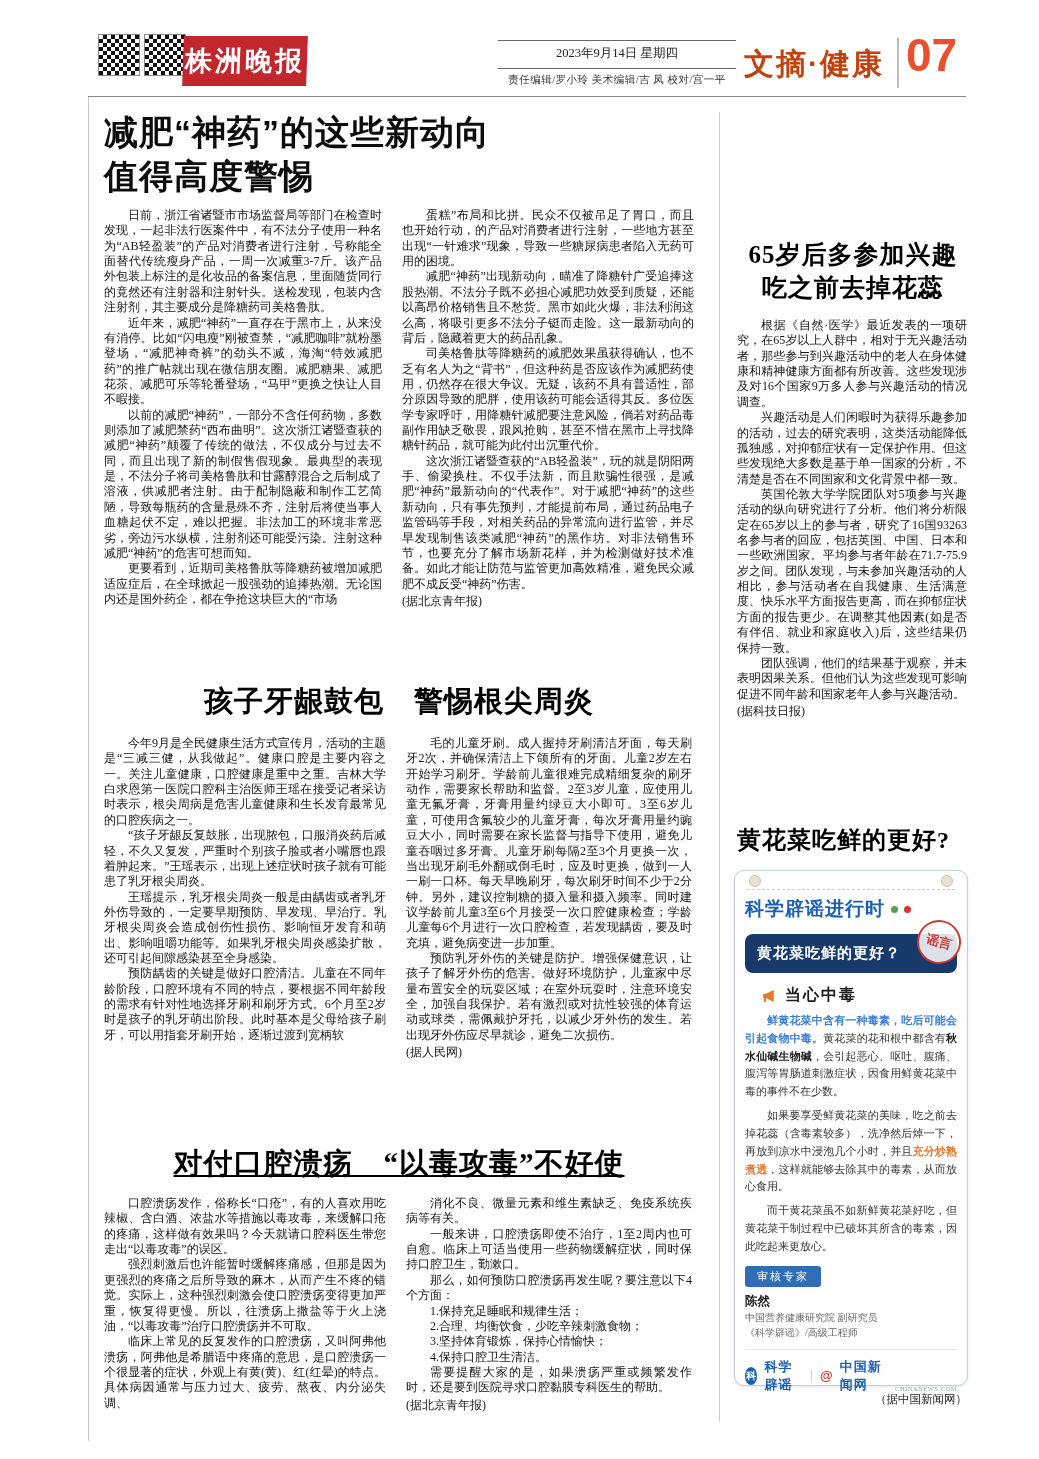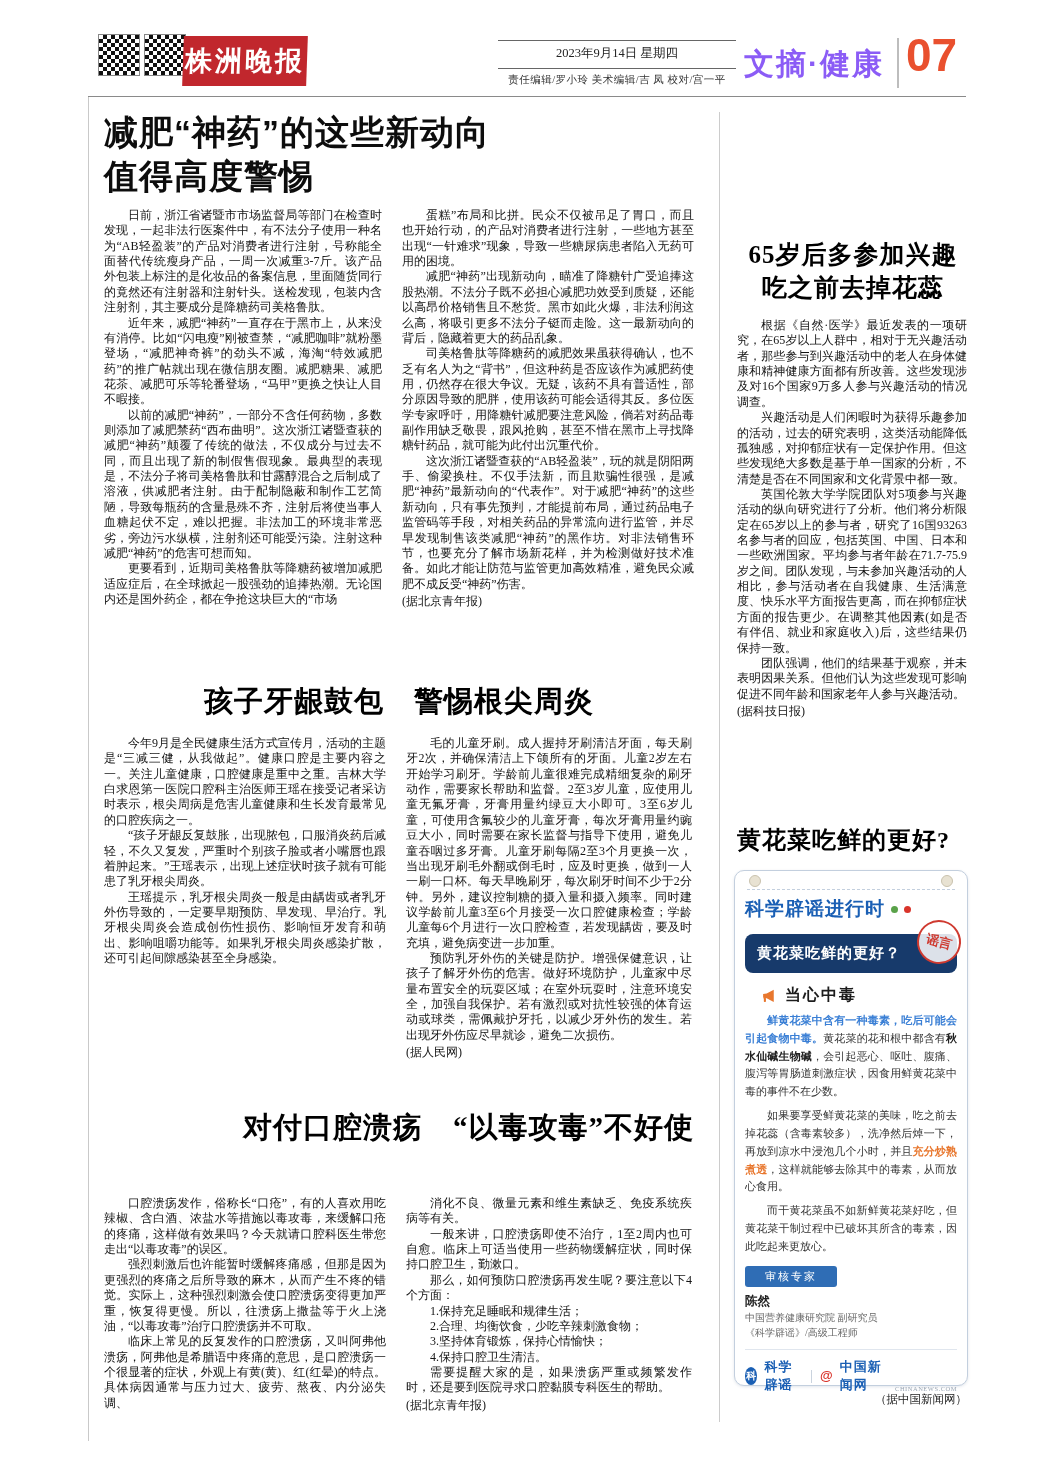--- a/index.html
+++ b/index.html
@@ -14,21 +14,21 @@
                        linear-gradient(45deg,#111 25%,#fff 25%,#fff 75%,#111 75%);
       background-size:8px 8px;background-position:0 0,4px 4px;background-color:#fff;}
   .masthead{position:absolute;left:183px;top:36px;width:124px;height:50px;background:#c1272d;
       color:#fff;display:flex;align-items:center;justify-content:center;
       font-weight:bold;font-size:27px;letter-spacing:3px;transform:skewX(-2deg);
       font-family:"Liberation Serif","DejaVu Serif",serif;}
   .issue-block{position:absolute;left:498px;top:40px;width:238px;text-align:center;border-top:1px solid #666;}
   .issue-date{font-size:12.5px;color:#222;padding:4px 0 6px 0;border-bottom:1px solid #666;}
   .editors-line{font-size:10.5px;color:#333;padding-top:4px;letter-spacing:.5px;}
   .section-title{position:absolute;left:744px;top:44px;font-family:"Liberation Sans","DejaVu Sans",sans-serif;
-      font-weight:bold;font-size:30px;color:#8b5cf6;letter-spacing:2px;}
+      font-weight:bold;font-size:30px;color:#c2410c;letter-spacing:2px;}
   .vbar{position:absolute;left:897px;top:38px;width:2px;height:50px;background:#bdbdbd;}
   .page-no{position:absolute;left:906px;top:28px;font-family:"Liberation Sans","DejaVu Sans",sans-serif;
       font-weight:bold;font-size:46px;color:#e9502e;}
   
   .colbox p{margin:0;text-indent:2em;text-align:justify;font-size:12px;line-height:1.28;color:#141414;}
   .source{text-align:right;text-indent:0 !important;font-size:11.5px;color:#222;margin-top:2px !important;}
   .serif-title{font-family:"Liberation Serif","DejaVu Serif",serif;font-weight:bold;color:#000;}
   
   .main-title{position:absolute;left:104px;top:110px;width:520px;
       font-family:"Liberation Sans","DejaVu Sans",sans-serif;font-weight:bold;
@@ -39,21 +39,21 @@
   .side-divider{position:absolute;left:719px;top:112px;width:1px;height:1310px;background:#cccccc;}
   
   .hobby-title{position:absolute;left:737px;top:238px;width:232px;text-align:center;
       font-size:25px;line-height:1.32;letter-spacing:1px;}
   .hobby-body{position:absolute;left:737px;top:318px;width:230px;}
   
   .gum-title{position:absolute;left:104px;top:682px;width:590px;text-align:center;font-size:29px;letter-spacing:1px;}
   .gum-col1{position:absolute;left:104px;top:736px;width:282px;}
   .gum-col2{position:absolute;left:406px;top:736px;width:286px;}
   
-  .ulcer-title{position:absolute;left:104px;top:1108px;width:590px;text-align:right;font-size:29px;letter-spacing:1px;}
+  .ulcer-title{position:absolute;left:104px;top:1144px;width:590px;text-align:center;font-size:29px;letter-spacing:1px;text-decoration:underline;}
   .ulcer-col1{position:absolute;left:104px;top:1196px;width:282px;}
   .ulcer-col2{position:absolute;left:406px;top:1196px;width:286px;}
   
   .daylily-headline{position:absolute;left:737px;top:824px;width:232px;font-size:24px;letter-spacing:1px;}
   .rumor-card{position:absolute;left:734px;top:870px;width:234px;height:516px;background:#ffffff;
       border:1px solid #c3cfde;border-radius:10px;box-sizing:border-box;padding:8px 10px 6px 10px;
       box-shadow:0 1px 3px rgba(60,90,130,.15);}
   .perf{position:relative;height:10px;border-bottom:1px dashed #c3cfde;margin:0 2px 6px 2px;}
   .pin{position:absolute;top:-4px;width:10px;height:10px;border-radius:50%;background:#e8e2d2;border:1px solid #c9c2ae;}
   .pin-l{left:2px;} .pin-r{right:2px;}
@@ -67,21 +67,21 @@
   .rumor-stamp{position:absolute;right:-4px;top:-14px;width:40px;height:40px;border:2px solid #cf3a30;
       border-radius:50%;color:#cf3a30;display:flex;align-items:center;justify-content:center;
       font-weight:bold;font-size:13px;background:rgba(255,255,255,.85);transform:rotate(14deg);}
   .verdict-row{display:flex;align-items:center;gap:7px;margin:12px 0 4px 16px;}
   .verdict-text{font-family:"Liberation Sans","DejaVu Sans",sans-serif;font-weight:bold;font-size:16px;color:#1c1c1c;letter-spacing:2px;}
   .card-body p{margin:6px 0 0 0;text-indent:2em;text-align:justify;font-size:11px;line-height:1.62;color:#333;}
   .hl-blue{color:#3a7fd5;font-weight:bold;}
   .hl-bold{font-weight:bold;color:#222;}
   .hl-orange{color:#e8772e;font-weight:bold;}
   .expert-badge{display:inline-block;margin-top:10px;background:#2f6db5;color:#fff;
-      font-family:"Liberation Sans","DejaVu Sans",sans-serif;font-size:11px;padding:3px 20px;border-radius:3px;letter-spacing:2px;}
+      font-family:"Liberation Sans","DejaVu Sans",sans-serif;font-size:11px;padding:3px 12px;border-radius:3px;letter-spacing:2px;}
   .expert-name{font-weight:bold;font-size:12.5px;margin-top:6px;color:#222;}
   .expert-title{font-size:10px;color:#666;line-height:1.5;}
   .card-footer{margin-top:9px;border-top:1px solid #e0e6ee;padding-top:8px;display:flex;align-items:center;justify-content:center;gap:7px;}
   .logo-circle{width:18px;height:18px;border-radius:50%;background:#1a5fb4;color:#fff;display:flex;
       align-items:center;justify-content:center;font-size:10px;font-weight:bold;font-family:"Liberation Sans","DejaVu Sans",sans-serif;}
   .logo-text{font-family:"Liberation Sans","DejaVu Sans",sans-serif;font-weight:bold;font-size:13px;color:#1a5fb4;letter-spacing:1px;}
   .footer-sep{color:#b7c3d2;font-size:14px;}
   .at-mark{color:#d9342b;font-weight:bold;font-size:13px;font-family:"Liberation Sans","DejaVu Sans",sans-serif;}
   .logo-sub{font-size:6.5px;color:#9aa6b4;letter-spacing:.5px;align-self:flex-end;margin-bottom:2px;}
   .daylily-source{position:absolute;left:737px;top:1392px;width:230px;text-align:right;font-size:11.5px;color:#222;}
@@ -140,20 +140,21 @@
       <p class="source">(据科技日报)</p>
     </div>
   </section>
 
   <section>
     <div class="gum-title serif-title">孩子牙龈鼓包　警惕根尖周炎</div>
     <div class="gum-col1 colbox">
       <p>今年9月是全民健康生活方式宣传月，活动的主题是“三减三健，从我做起”。健康口腔是主要内容之一。关注儿童健康，口腔健康是重中之重。吉林大学白求恩第一医院口腔科主治医师王瑶在接受记者采访时表示，根尖周病是危害儿童健康和生长发育最常见的口腔疾病之一。</p>
       <p>“孩子牙龈反复鼓胀，出现脓包，口服消炎药后减轻，不久又复发，严重时个别孩子脸或者小嘴唇也跟着肿起来。”王瑶表示，出现上述症状时孩子就有可能患了乳牙根尖周炎。</p>
       <p>王瑶提示，乳牙根尖周炎一般是由龋齿或者乳牙外伤导致的，一定要早期预防、早发现、早治疗。乳牙根尖周炎会造成创伤性损伤、影响恒牙发育和萌出、影响咀嚼功能等。如果乳牙根尖周炎感染扩散，还可引起间隙感染甚至全身感染。</p>
+      <p>预防龋齿的关键是做好口腔清洁。儿童在不同年龄阶段，口腔环境有不同的特点，要根据不同年龄段的需求有针对性地选择牙刷和刷牙方式。6个月至2岁时是孩子的乳牙萌出阶段。此时基本是父母给孩子刷牙，可以用指套牙刷开始，逐渐过渡到宽柄软</p>
     </div>
     <div class="gum-col2 colbox">
       <p>毛的儿童牙刷。成人握持牙刷清洁牙面，每天刷牙2次，并确保清洁上下颌所有的牙面。儿童2岁左右开始学习刷牙。学龄前儿童很难完成精细复杂的刷牙动作，需要家长帮助和监督。2至3岁儿童，应使用儿童无氟牙膏，牙膏用量约绿豆大小即可。3至6岁儿童，可使用含氟较少的儿童牙膏，每次牙膏用量约豌豆大小，同时需要在家长监督与指导下使用，避免儿童吞咽过多牙膏。儿童牙刷每隔2至3个月更换一次，当出现牙刷毛外翻或倒毛时，应及时更换，做到一人一刷一口杯。每天早晚刷牙，每次刷牙时间不少于2分钟。另外，建议控制糖的摄入量和摄入频率。同时建议学龄前儿童3至6个月接受一次口腔健康检查；学龄儿童每6个月进行一次口腔检查，若发现龋齿，要及时充填，避免病变进一步加重。</p>
       <p>预防乳牙外伤的关键是防护。增强保健意识，让孩子了解牙外伤的危害。做好环境防护，儿童家中尽量布置安全的玩耍区域；在室外玩耍时，注意环境安全，加强自我保护。若有激烈或对抗性较强的体育运动或球类，需佩戴护牙托，以减少牙外伤的发生。若出现牙外伤应尽早就诊，避免二次损伤。</p>
       <p class="source">(据人民网)</p>
     </div>
   </section>
 
   <section>
     <div class="ulcer-title serif-title">对付口腔溃疡　“以毒攻毒”不好使</div>

